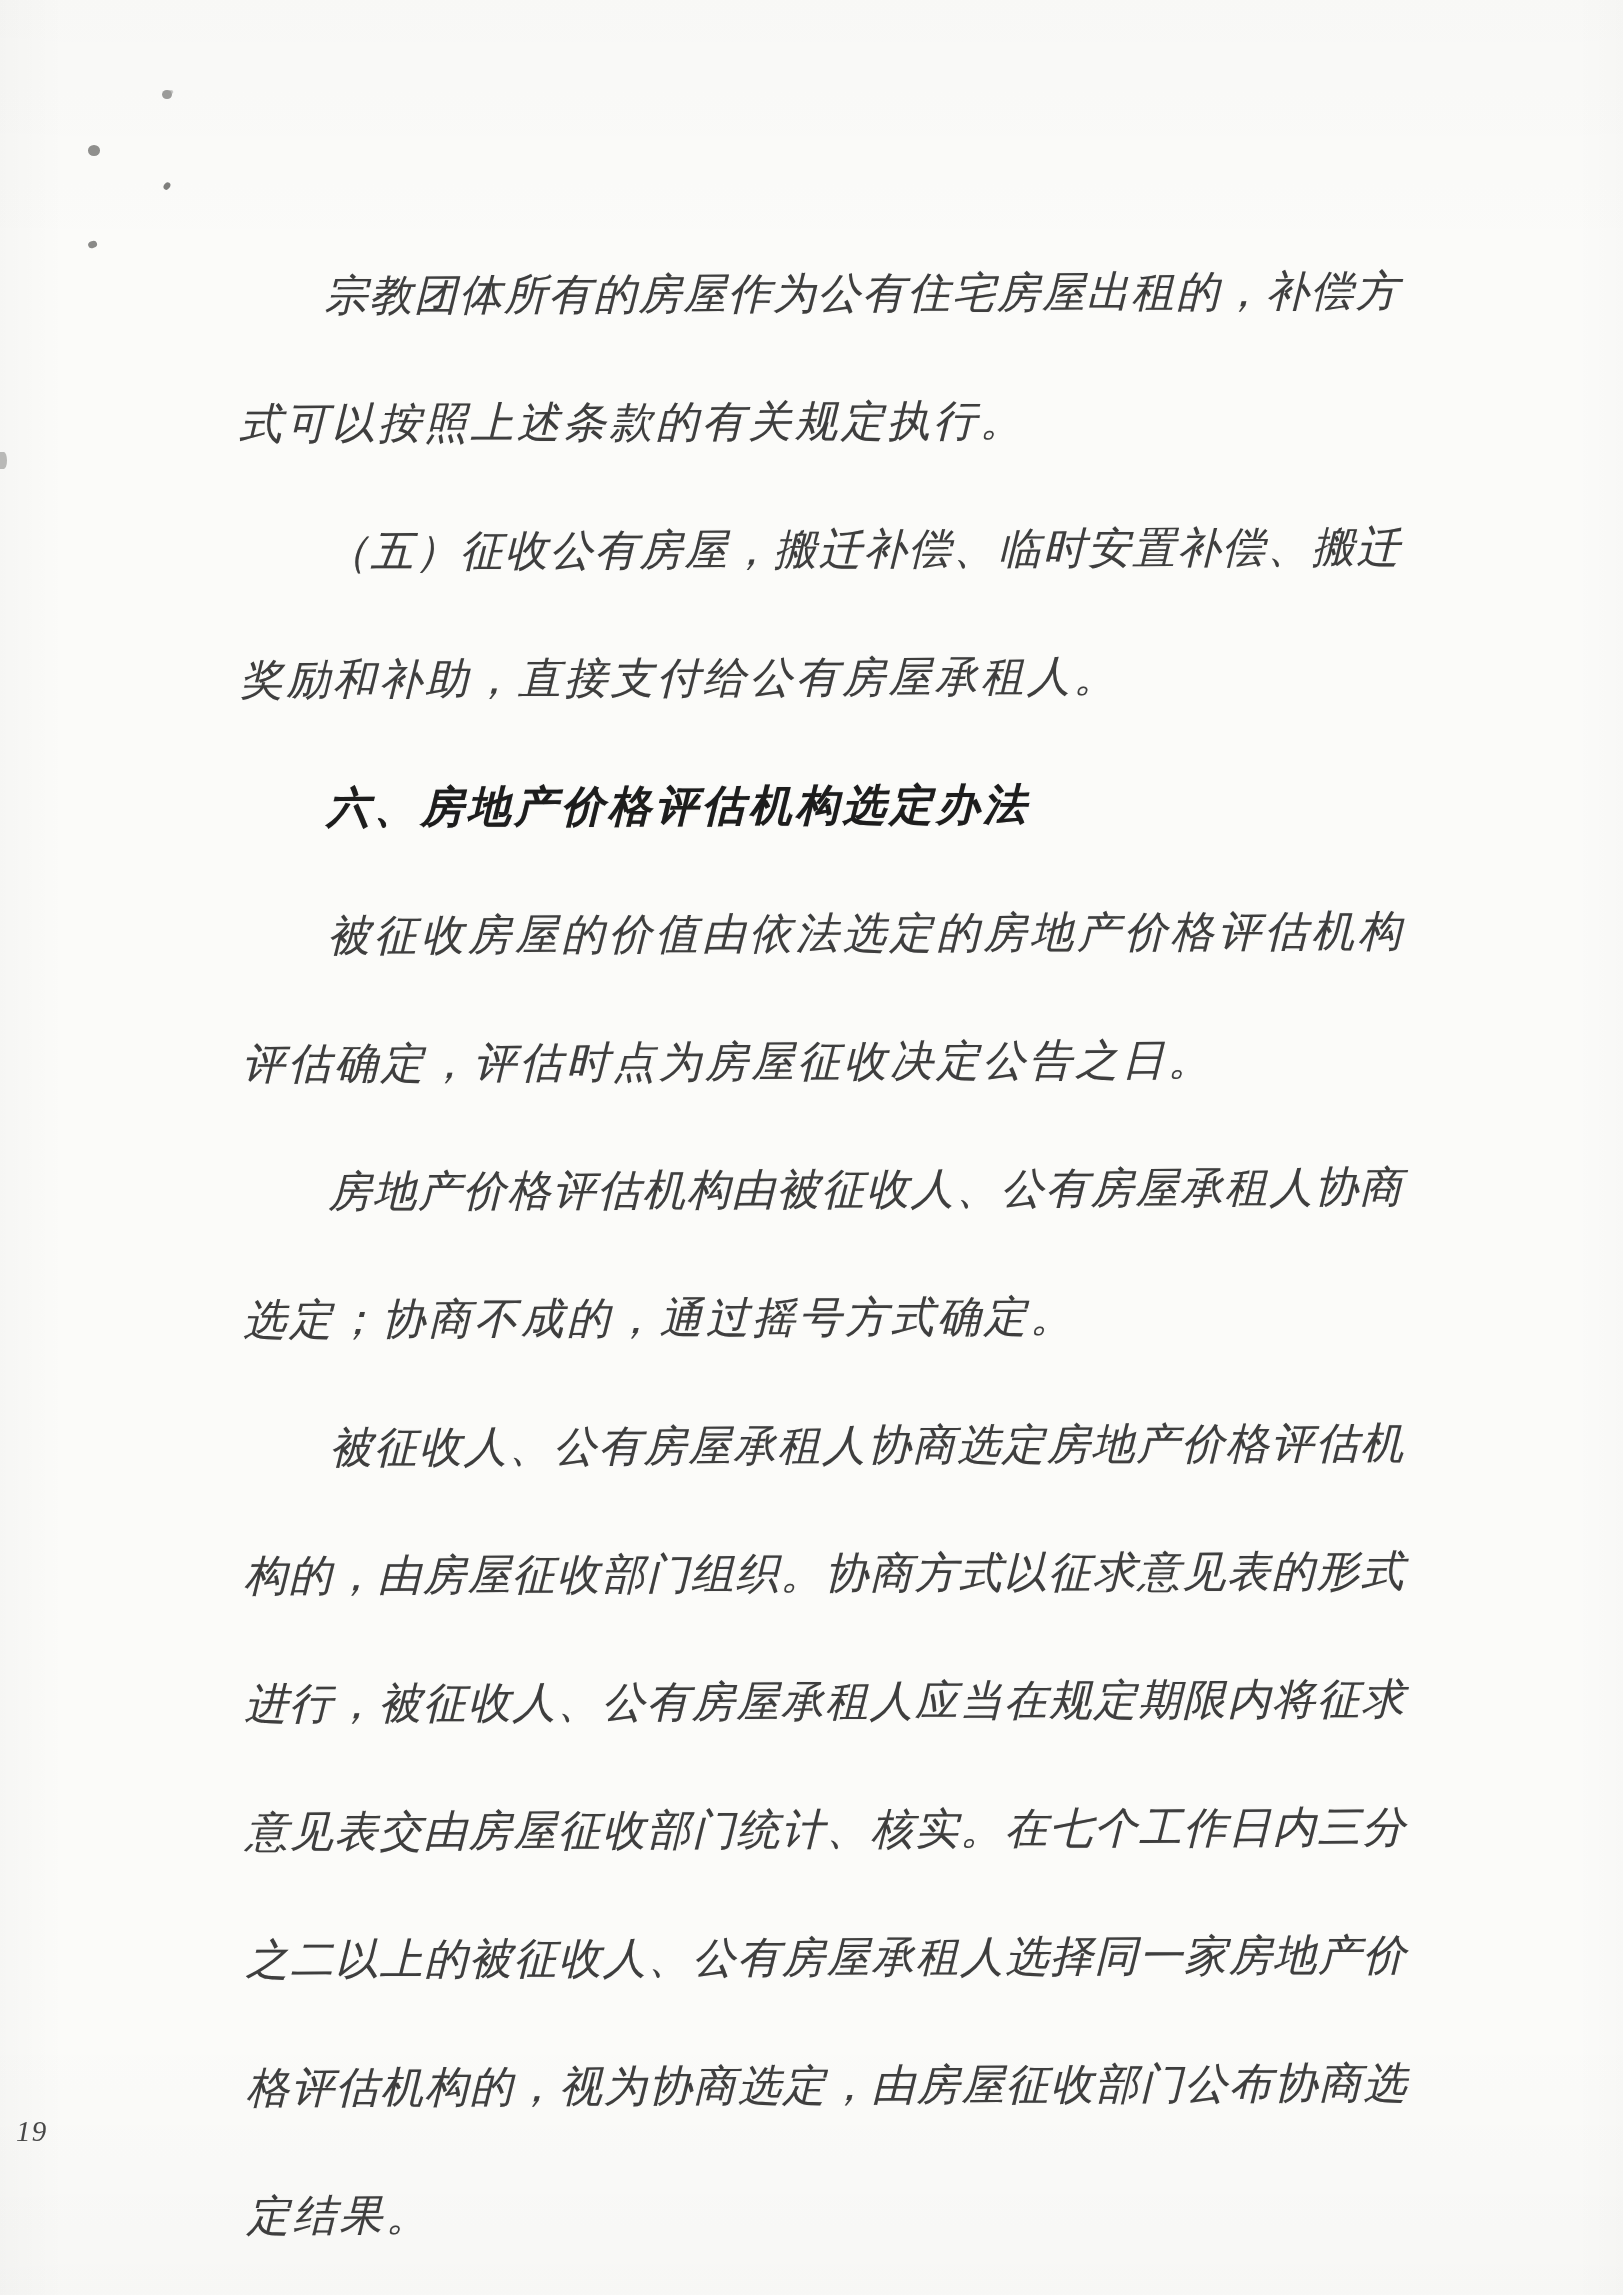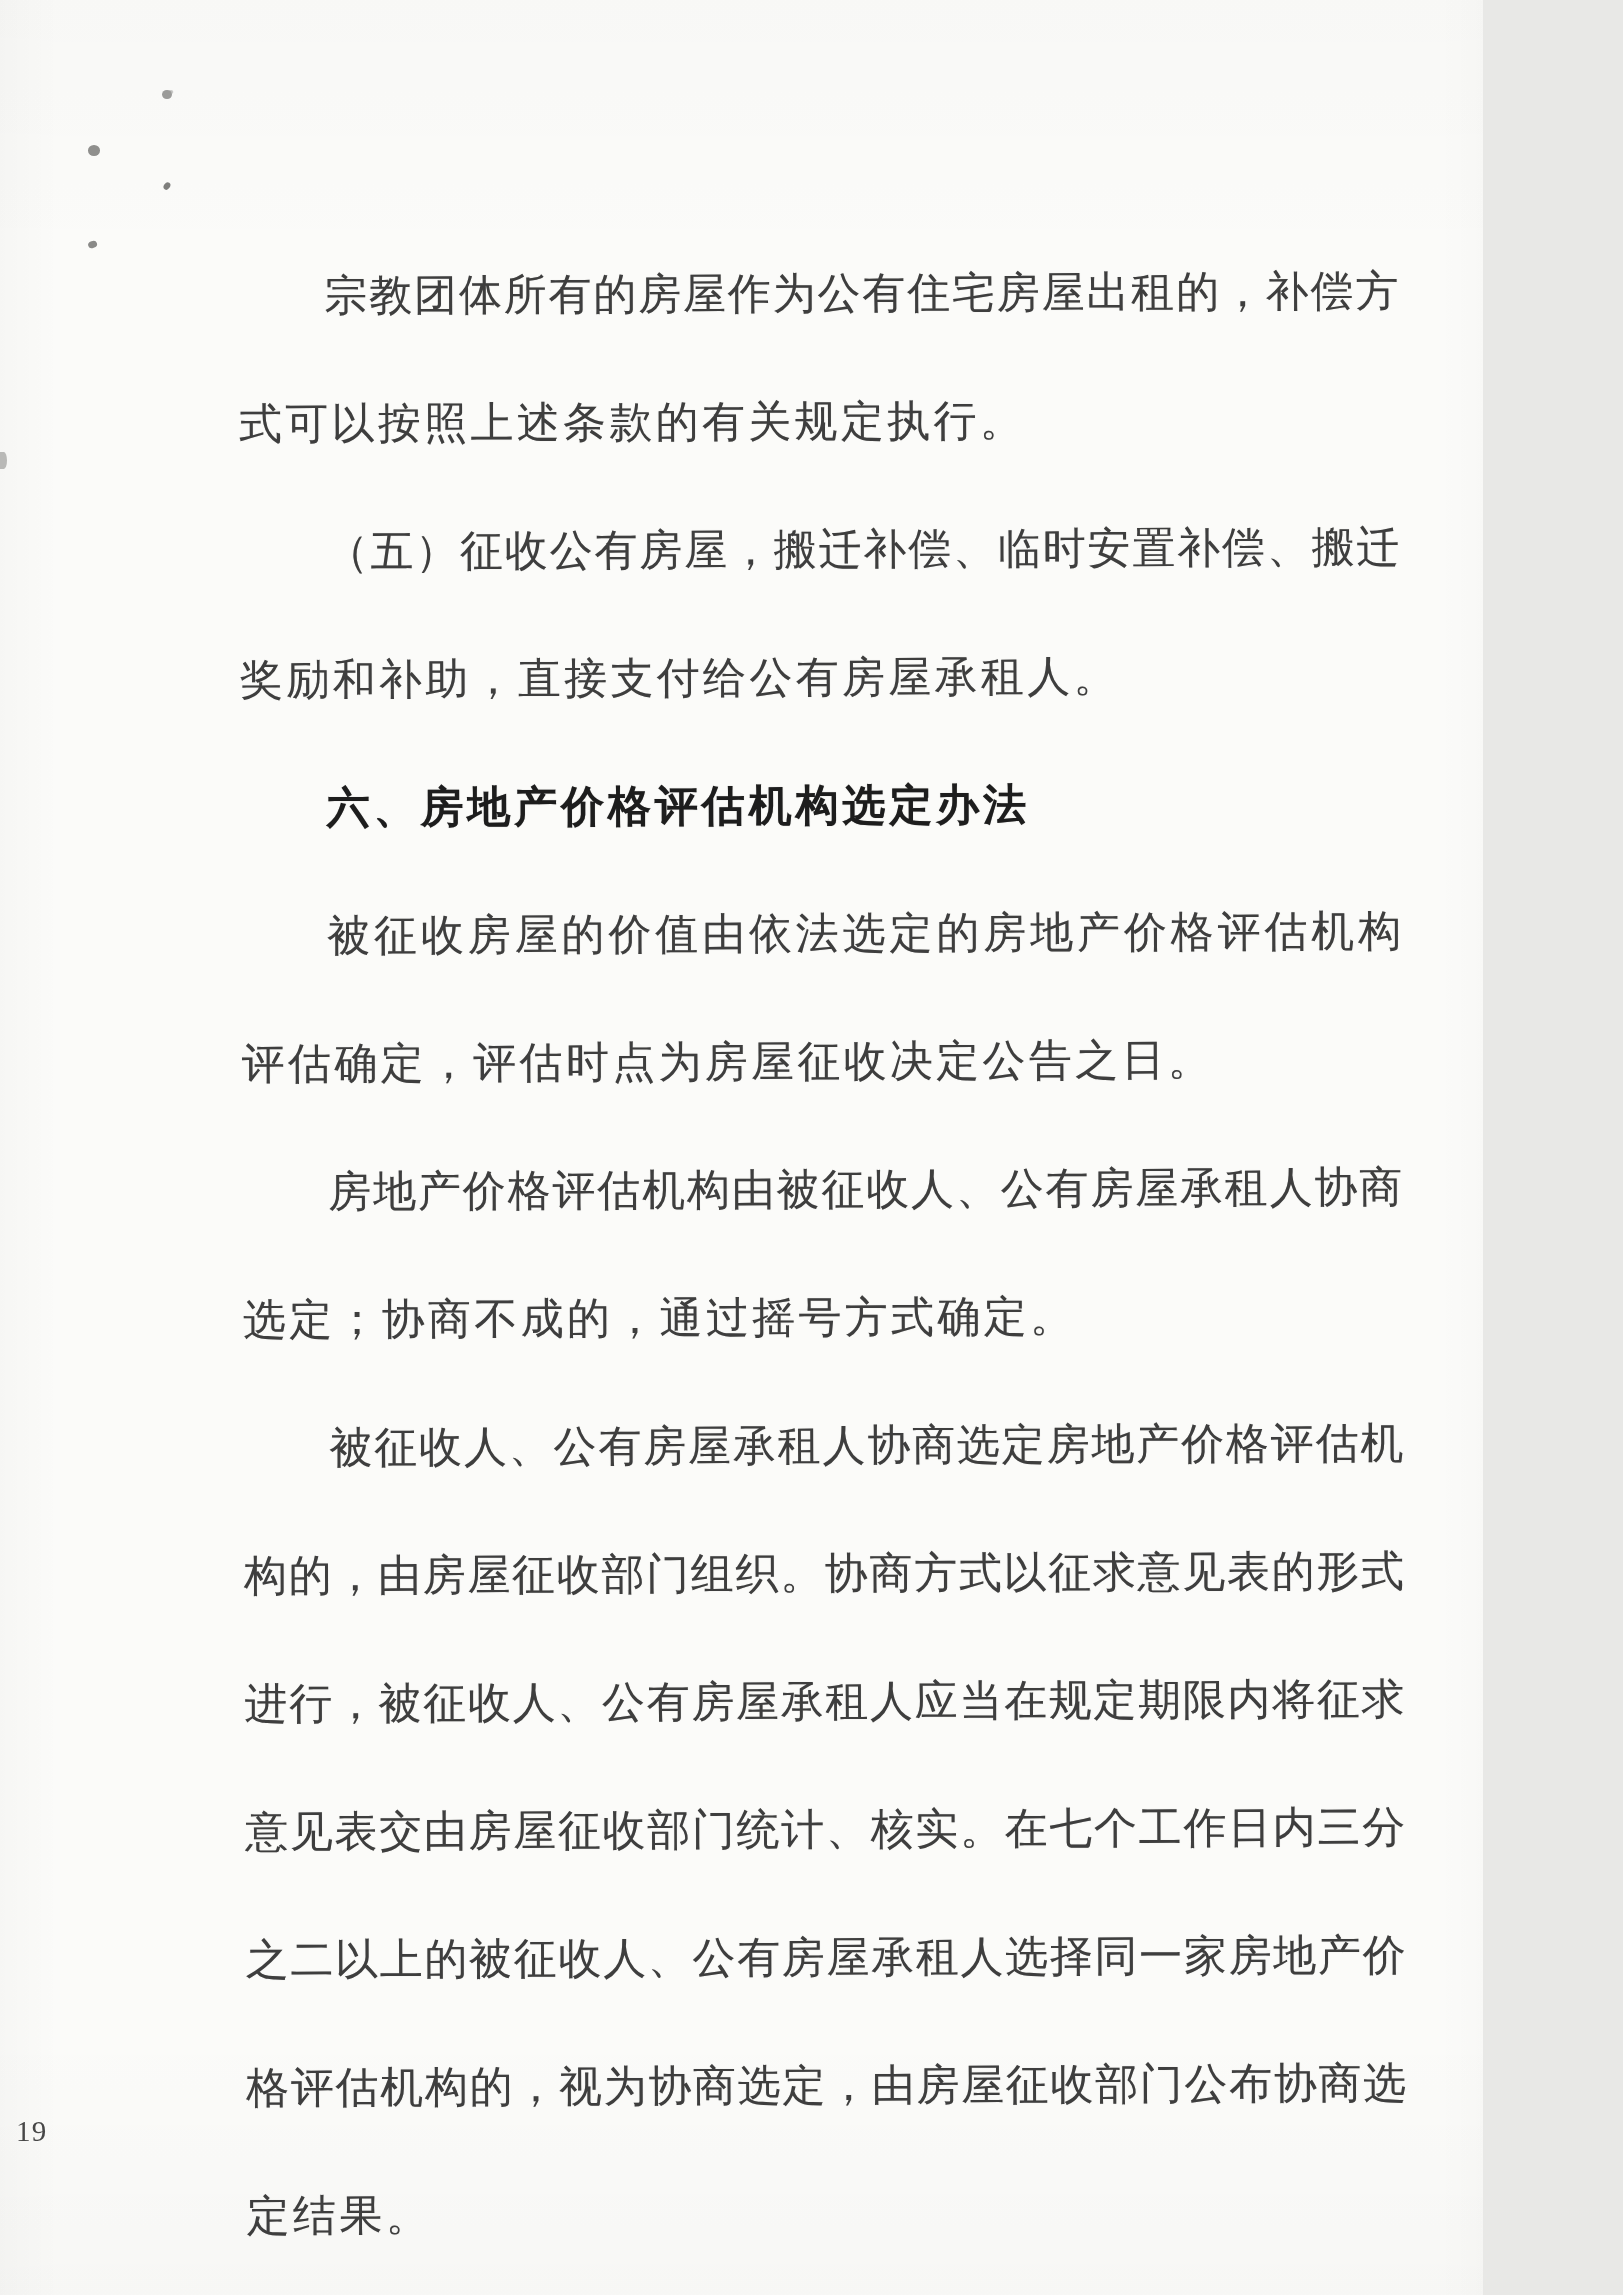--- a/index.html
+++ b/index.html
@@ -2,25 +2,26 @@
 <html lang="zh" style="font-size:10.5px"><head>
 <meta charset="utf-8">
 <style>
   html, body {
     margin: 0;
     padding: 0;
     background: #e8e8e6;
   }
   .page {
     position: relative;
-    width: 1483px;
+    width: 1623px;
     height: 2295px;
     background: #fbfbf9;
     overflow: hidden;
     font-family: "Liberation Serif", serif;
+    font-style: italic;
   }
   
   .page::before {
     content: "";
     position: absolute;
     inset: 0;
     background:
       linear-gradient(180deg, rgba(0,0,0,0.012) 0%, rgba(0,0,0,0) 12%, rgba(0,0,0,0) 88%, rgba(0,0,0,0.015) 100%),
       linear-gradient(90deg, rgba(0,0,0,0.02) 0%, rgba(0,0,0,0) 4%, rgba(0,0,0,0) 97%, rgba(0,0,0,0.012) 100%);
     pointer-events: none;

